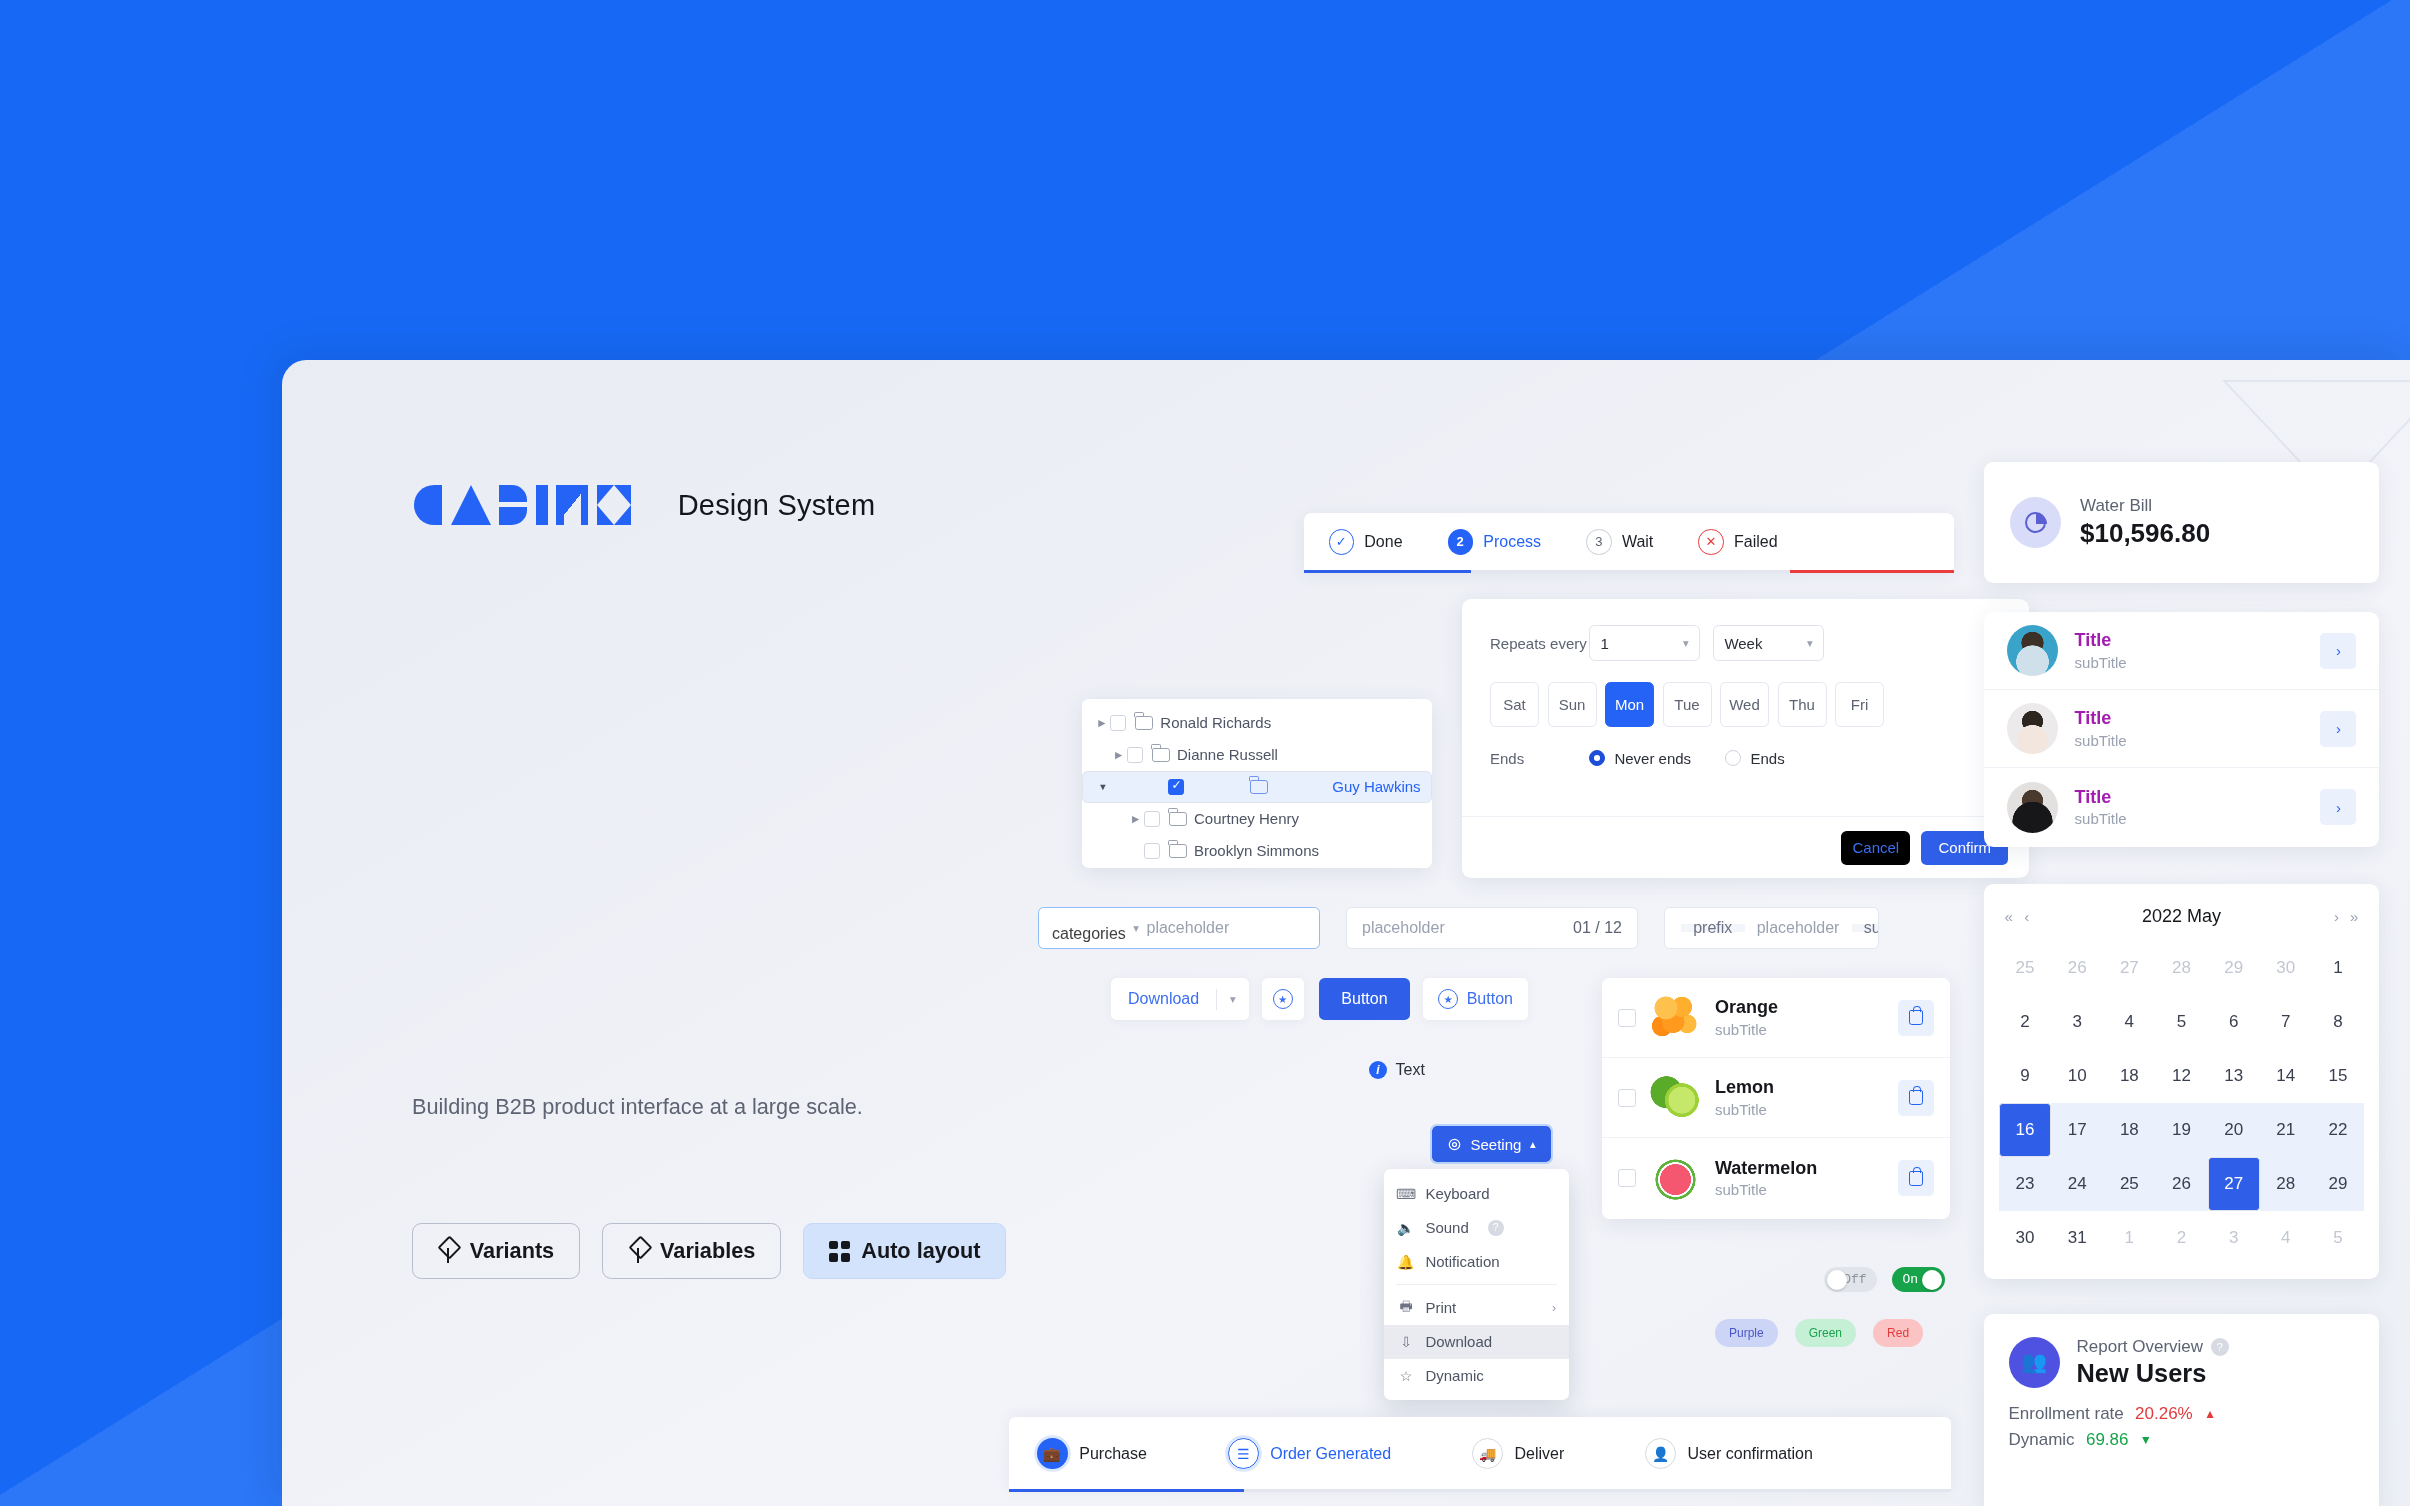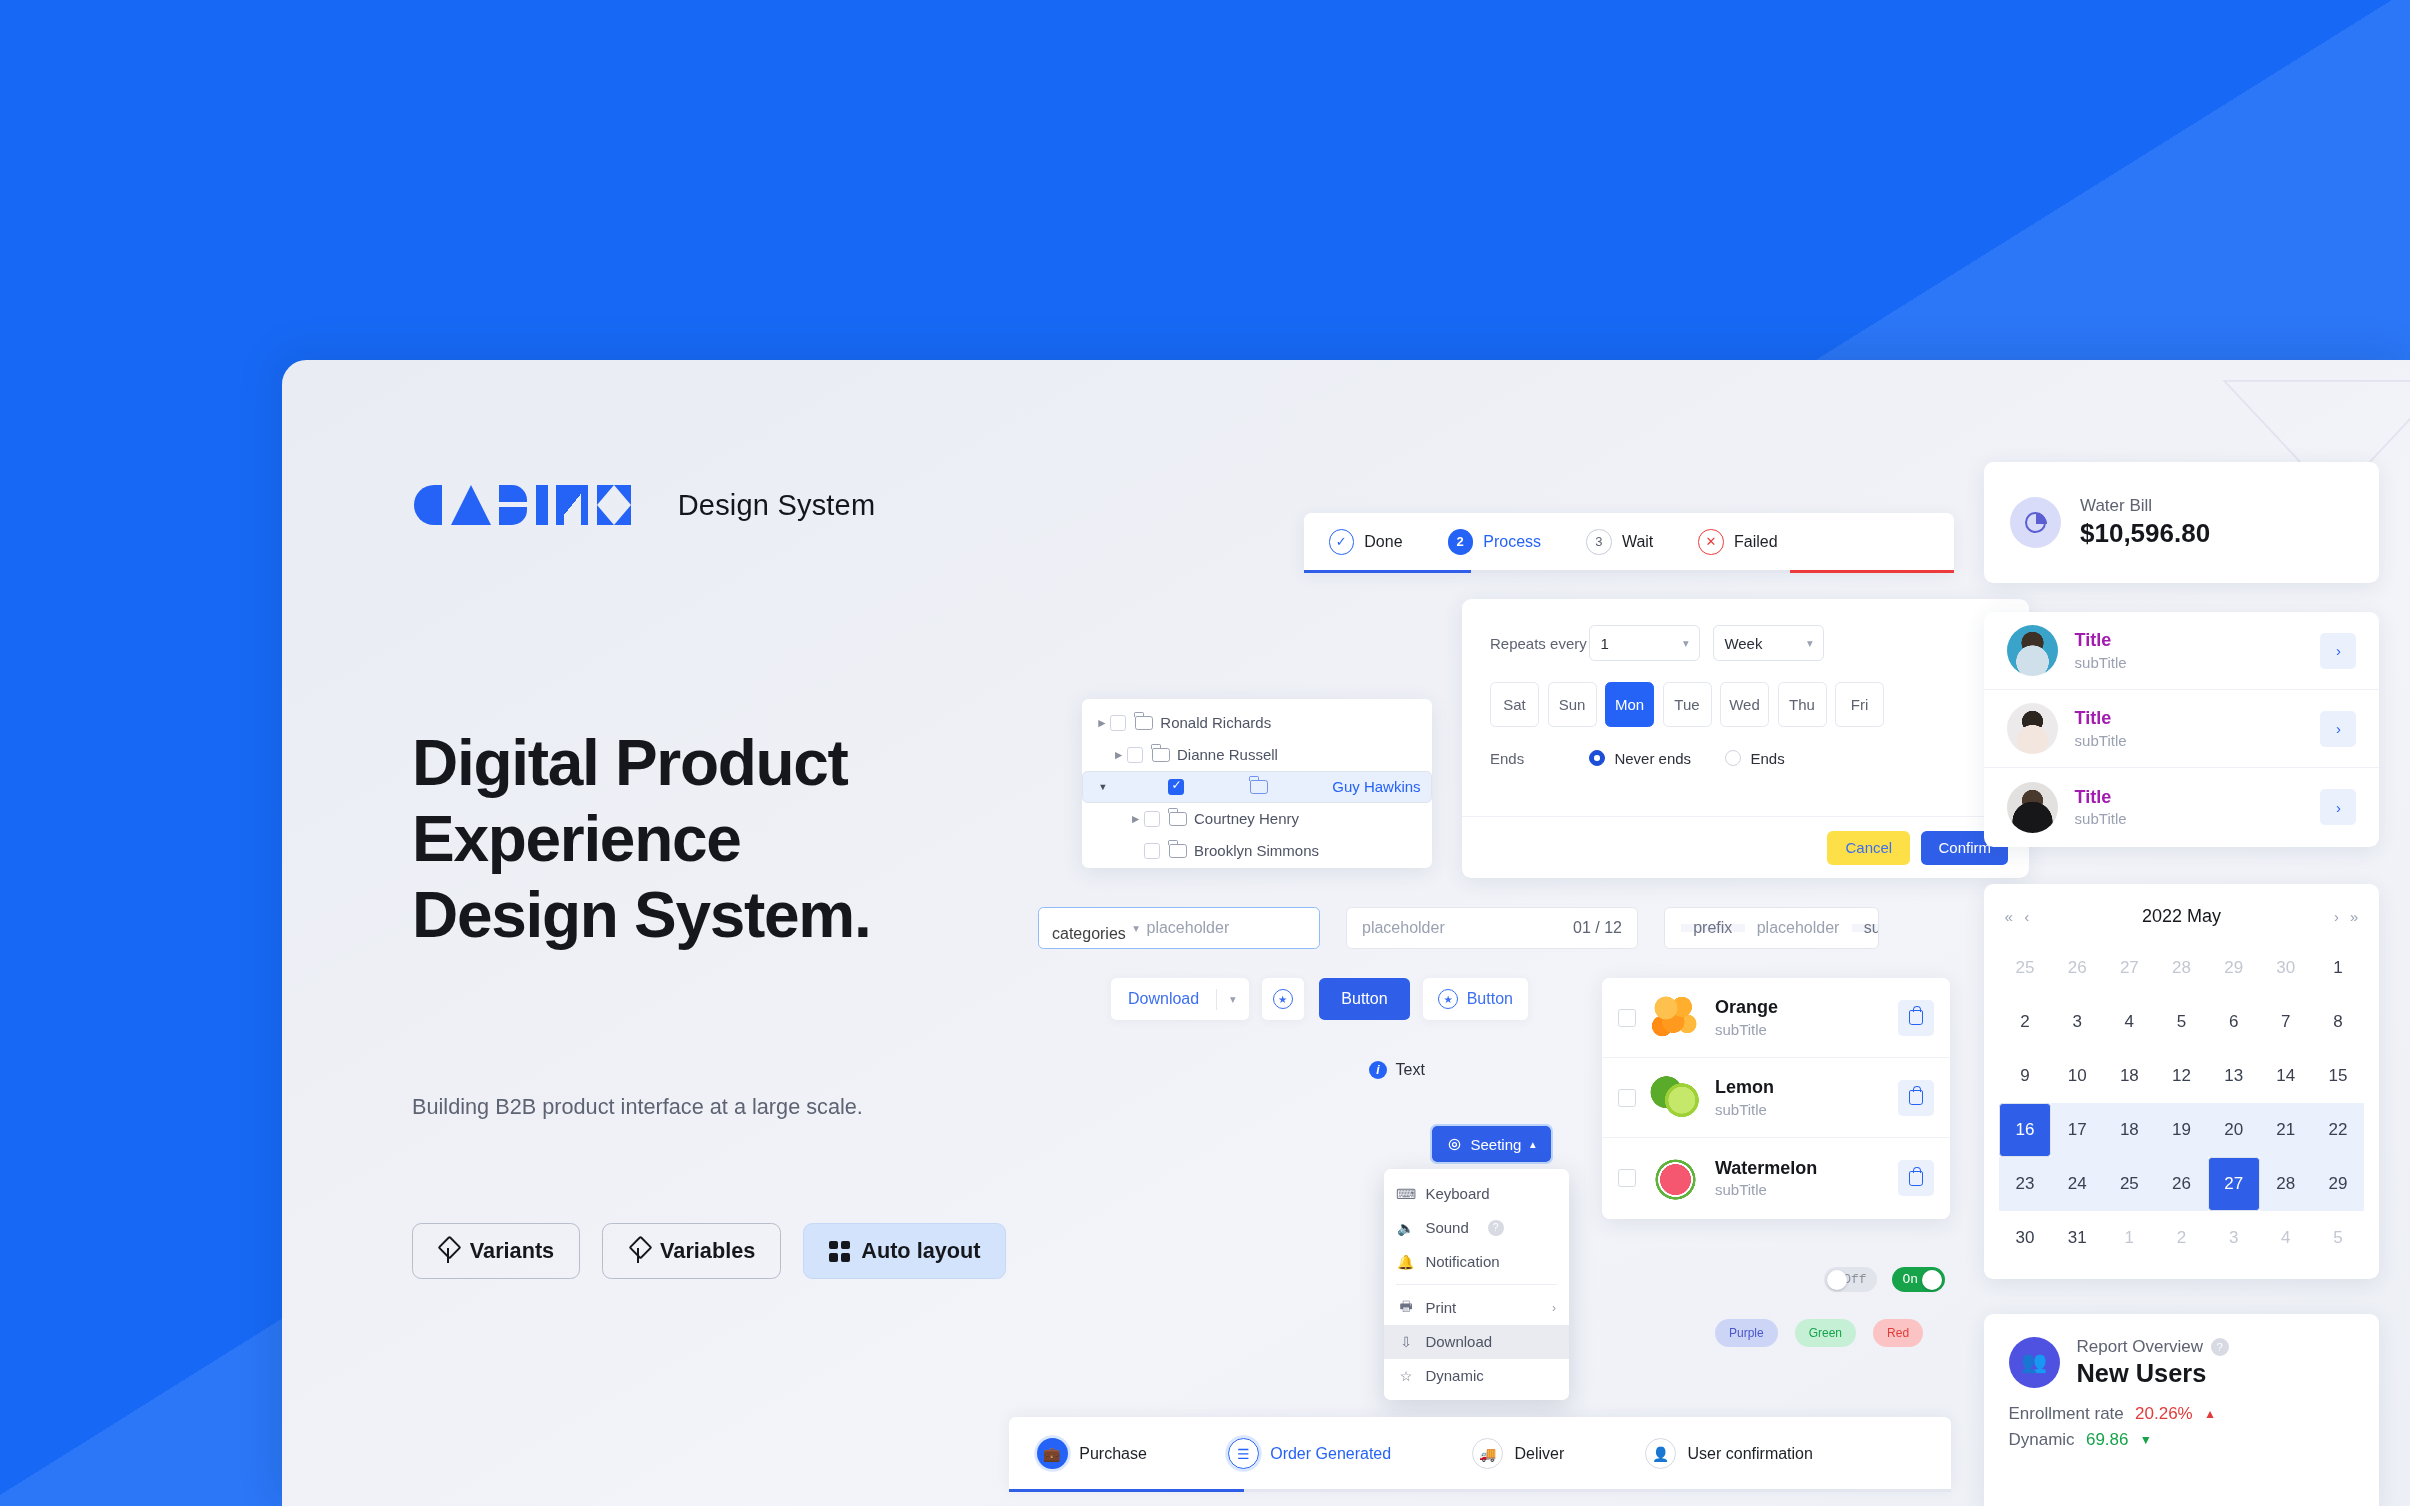--- a/index.html
+++ b/index.html
@@ -83,21 +83,21 @@
   .chev { color:#9aa1b1; font-size:11.3px; }
   #days-row { display:flex; gap:8.5px; margin-top:21px; }
   .day { width:49px; height:45px; border:0.9px solid #e4e7ef; border-radius:5.6px; display:flex; align-items:center; justify-content:center; font-size:15px; color:#5d6372; cursor:pointer; background:#fff; }
   .day.sel { background:#2563f7; border-color:#2563f7; color:#fff; }
   #ends-row { display:flex; align-items:center; margin-top:22.6px; }
   .radio { width:16px; height:16px; border-radius:50%; border:1.5px solid #cfd4e0; display:inline-block; position:relative; }
   .radio.on { border-color:#1d4ed8; background:#1d4ed8; }
   .radio.on:after { content:""; position:absolute; left:4.3px; top:4.3px; width:5.6px;height:5.6px; border-radius:50%; background:#fff; }
   .radio-label { font-size:15px; color:#2b2f3a; margin-left:9.4px; }
   #repeat-footer { position:absolute; left:0; bottom:0; width:100%; height:62px; border-top:0.9px solid #eef0f5; display:flex; align-items:center; justify-content:flex-end; gap:11.3px; padding-right:21px; }
-  .btn-ghost { height:34px; padding:0 18px; border-radius:5.6px; background:#fde047; color:#3b6ef0; font-size:15px; border:none; cursor:pointer; }
+  .btn-ghost { height:34px; padding:0 11px; border-radius:5.6px; background:#000000; color:#3b6ef0; font-size:15px; border:none; cursor:pointer; }
   .btn-primary { height:34px; padding:0 17px; border-radius:5.6px; background:#2f5fe8; color:#fff; font-size:15px; border:none; cursor:pointer; }
 
   
   #tree-panel { left:1083px; top:699px; width:350px; height:169px; border-radius:6.6px; padding:7.5px 0; }
   .tnode { display:flex; align-items:center; height:32px; font-size:15px; color:#4e5464; padding-left:11.3px; }
   .tnode.sel { background:#e8effd; color:#2563f7; }
   .tarrow { width:17px; text-align:center; font-size:9.4px; color:#8b919f; }
   .tarrow.open { color:#4a5060; }
   .tcheck { width:16px; height:16px; border:1.3px solid #cfd4e0; border-radius:2.8px; margin-right:8.5px; display:inline-block; }
   .tcheck.on { background:#2563f7; border-color:#2563f7; position:relative; }
@@ -242,25 +242,20 @@
       <span class="lg lg-c"></span>
       <span class="lg-a"></span>
       <span class="lg lg-b"></span>
       <span class="lg lg-i"></span>
       <span class="lg-n"></span>
       <span class="lg-x"></span>
     </div>
     <div id="brand-suffix">Design System</div>
   </div>
 
-  <div id="hero-title" style="left:130px;top:365px;">
-    <div>Digital Product</div>
-    <div>Experience</div>
-    <div>Design System.</div>
-  </div>
   <div id="hero-sub" style="left:130px;top:734px;">Building B2B product interface at a large scale.</div>
 
   <div id="hero-buttons" style="left:130px;top:863px;">
     <button class="hbtn">
       <span class="ico-variant"></span>
       <span>Variants</span>
     </button>
     <button class="hbtn">
       <span class="ico-variant"></span>
       <span>Variables</span>

